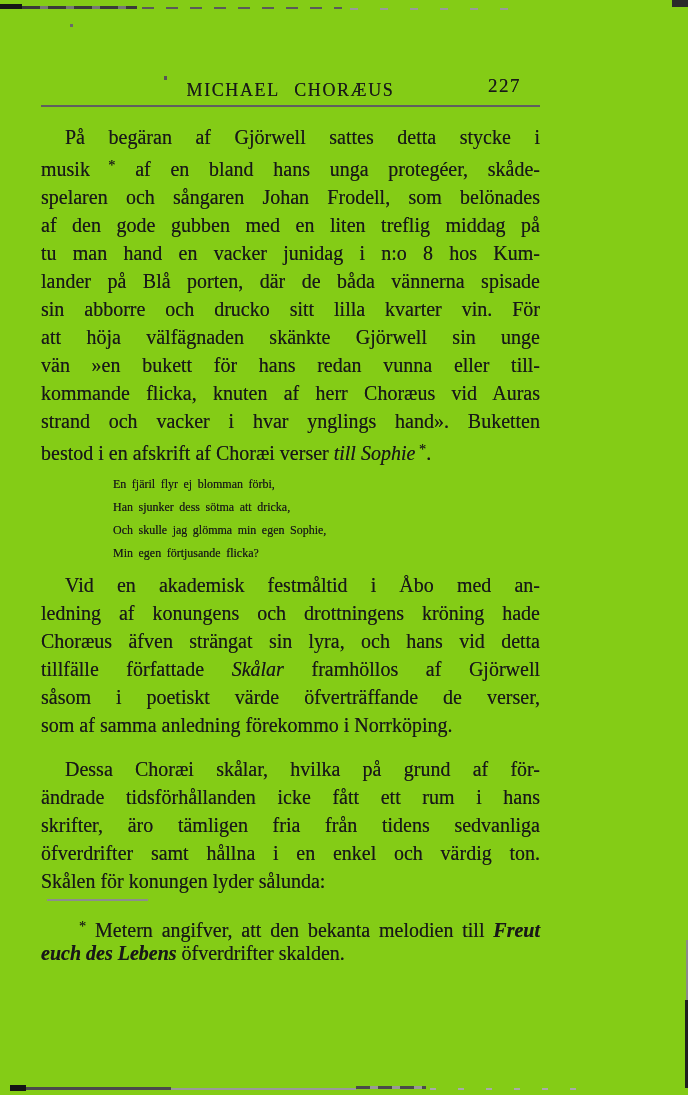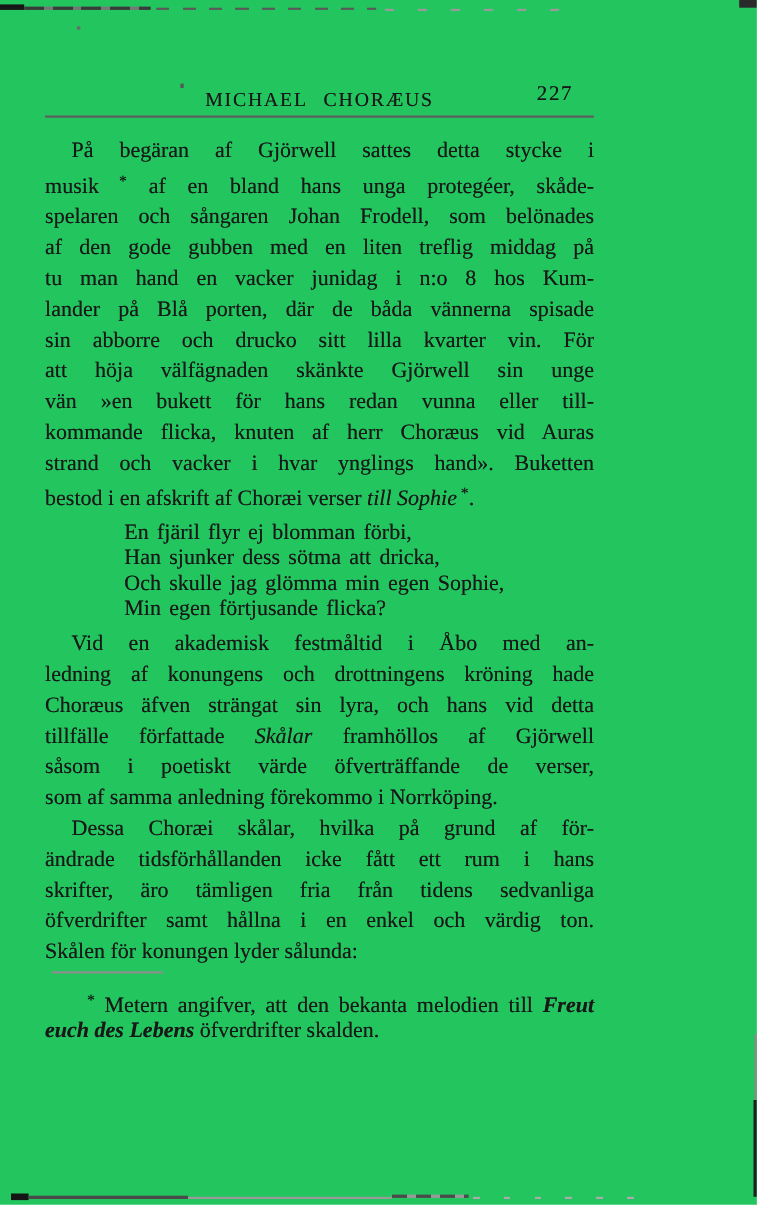--- a/index.html
+++ b/index.html
@@ -1,42 +1,42 @@
 <!DOCTYPE html>
 <html><head>
 <meta charset="utf-8">
 <style>
   html,body { margin:0; padding:0; }
   .page {
     position:relative; width:688px; height:1095px;
-    background:#22c55e; overflow:hidden;
+    background:#84cc16; overflow:hidden;
     font-family:"Liberation Serif", serif; color:#181818;
   }
   .textblock {
     position:absolute; left:41px; top:78px; width:499px;
     text-shadow:0 0 0.5px rgba(24,24,24,0.65);
   }
   .header { position:relative; height:27px; border-bottom:2px solid #5f5f5f; }
   .title {
     position:absolute; left:0; right:0; top:2px; text-align:center;
     font-size:18px; letter-spacing:1.6px; word-spacing:9px;
   }
   .pagenum { position:absolute; right:19px; top:-3px; font-size:19px; letter-spacing:1.5px;margin-left:33px; }
 
   .para { font-size:20px; line-height:28px; }
   .p1 { margin-top:16px; }
   .p2 { margin-top:6px; }
-  .p3 { margin-top:0; }
+  .p3 { margin-top:16px; }
 
   .tline { text-align:justify; text-align-last:justify; }
   .tline.last { text-align-last:left; }
   .para .tline.indent { text-indent:24px; }
 
   .verse {
-    margin:6px 0 0 72px; font-size:20px; line-height:23px; word-spacing:2.5px;
+    margin:6px 0 0 72px; font-size:12px; line-height:23px; word-spacing:2.5px;
   }
   .verse .tline { text-align:left; text-align-last:left; }
 
   .fnrule { margin:4px 0 0 6px; width:101px; height:2px; background:#8d8d8d; }
   .footnote { margin-top:14px; font-size:20px; line-height:22.5px; }
   .footnote .tline.indent { text-indent:38px; }
 
   .it  { font-style:italic; }
   .bit { font-style:italic; font-weight:bold; }
   .fnmark { font-size:0.72em; vertical-align:0.42em; }

